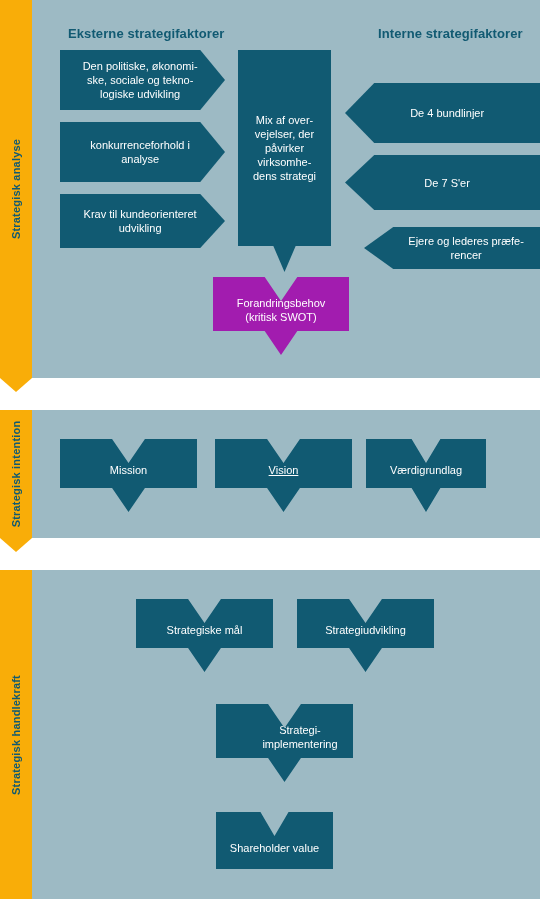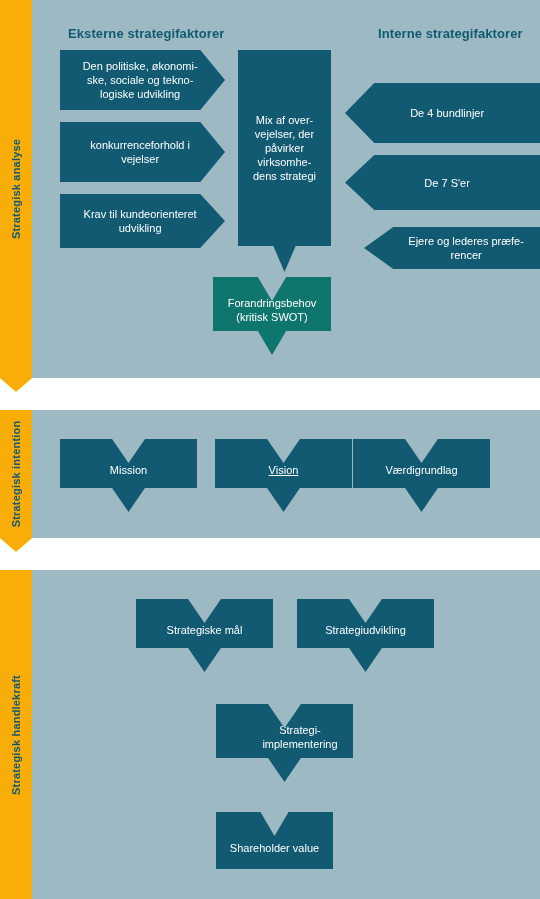--- a/index.html
+++ b/index.html
@@ -202,21 +202,21 @@
   <div class="col-header" id="header-eksterne" style="color: rgb(17, 90, 114);">Eksterne strategifaktorer</div>
   <div class="col-header" id="header-interne" style="color: rgb(17, 90, 114);">Interne strategifaktorer</div>
 
   <div class="box arrow-right" style="left: 60px; top: 50px; width: 165px; height: 60px; background: rgb(17, 90, 114); color: rgb(255, 255, 255);">
     <span class="box-label">Den politiske, økonomi-
 ske,  sociale og  tekno-
 logiske udvikling</span>
   </div>
   <div class="box arrow-right" style="left: 60px; top: 122px; width: 165px; height: 60px; background: rgb(17, 90, 114); color: rgb(255, 255, 255);">
     <span class="box-label">konkurrenceforhold i
-vejelser</span>
+analyse</span>
   </div>
   <div class="box arrow-down" style="left: 238px; top: 50px; width: 93px; height: 222px; background: rgb(17, 90, 114); color: rgb(255, 255, 255);">
     <span class="box-label">Mix af over-
 vejelser, der
 påvirker
 virksomhe-
 dens strategi</span>
   </div>
 
   <div class="box arrow-right" style="left: 60px; top: 194px; width: 165px; height: 54px; background: rgb(17, 90, 114); color: rgb(255, 255, 255);">
@@ -228,40 +228,40 @@
     <span class="box-label">De 4 bundlinjer</span>
   </div>
   <div class="box arrow-left" style="left: 345px; top: 122px; width: 195px; height: 55px; background: rgb(17, 90, 114); color: rgb(255, 255, 255);">
     <span class="box-label">De 7 S'er</span>
   </div>
   <div class="box arrow-left" style="left: 364px; top: 194px; width: 195px; height: 42px; background: rgb(17, 90, 114); color: rgb(255, 255, 255);">
     <span class="box-label">Ejere og lederes præfe-
 rencer</span>
   </div>
 
-  <div class="box chevron" style="left: 213px; top: 277px; width: 118px; height: 78px; background: #0f766e; color: rgb(255, 255, 255);">
+  <div class="box chevron" style="left: 213px; top: 277px; width: 136px; height: 78px; background: #a21caf; color: rgb(255, 255, 255);">
     <span class="box-label">Forandringsbehov
 (kritisk SWOT)</span>
   </div>
 
   <div class="section" id="section-intention" style="background: rgb(157, 186, 196);"></div>
 
   <div class="rail" id="rail-intention">
     <div class="rail-body" style="background: rgb(249, 173, 8);"></div>
     <div class="rail-tip" style="border-top-color: rgb(249, 173, 8);"></div>
     <span class="rail-label" style="color: rgb(17, 90, 114);">Strategisk intention</span>
   </div>
 
   <div class="box chevron" style="left: 60px; top: 439px; width: 137px; height: 73px; background: rgb(17, 90, 114); color: rgb(255, 255, 255);">
     <span class="box-label">Mission</span>
   </div>
   <div class="box chevron" style="left: 215px; top: 439px; width: 137px; height: 73px; background: rgb(17, 90, 114); color: rgb(255, 255, 255); text-decoration: underline;">
     <span class="box-label">Vision</span>
   </div>
-  <div class="box chevron" style="left: 353px; top: 439px; width: 137px; height: 73px; background: rgb(17, 90, 114); color: rgb(255, 255, 255);">
+  <div class="box chevron" style="left: 366px; top: 439px; width: 120px; height: 73px; background: rgb(17, 90, 114); color: rgb(255, 255, 255);">
     <span class="box-label">Værdigrundlag</span>
   </div>
 
   <div class="section" id="section-handlekraft" style="background: rgb(157, 186, 196);"></div>
 
   <div class="rail" id="rail-handlekraft">
     <div class="rail-body" style="background: rgb(249, 173, 8);"></div>
 
     <span class="rail-label" style="color: rgb(17, 90, 114);">Strategisk handlekraft</span>
   </div>

